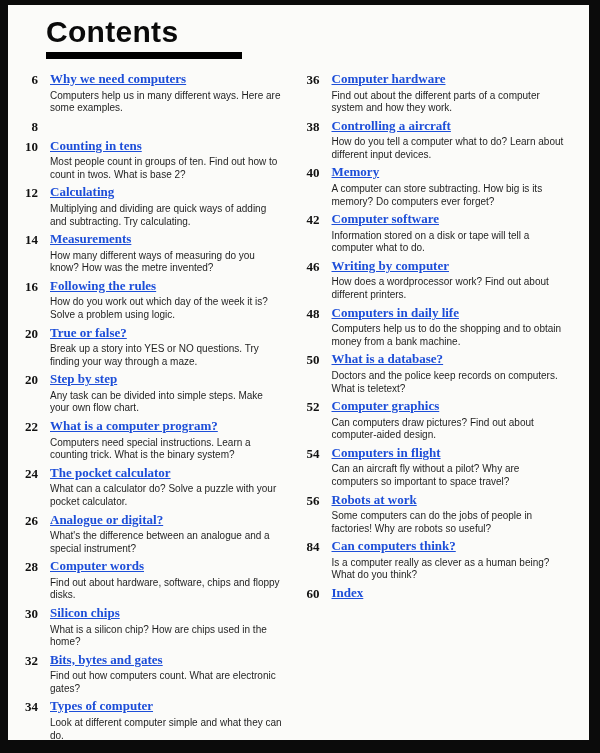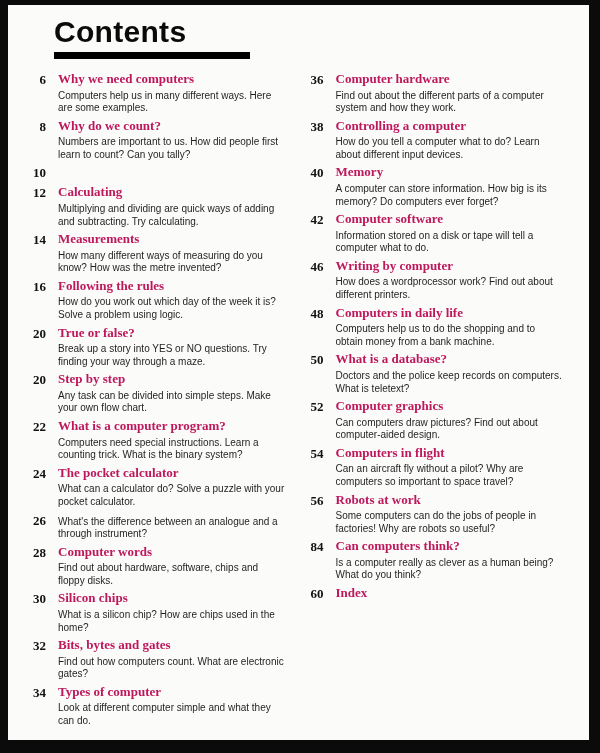--- a/index.html
+++ b/index.html
@@ -15,21 +15,21 @@
     overflow: hidden;
   }
   .page {
     position: absolute;
     top: 5px;
     left: 8px;
     right: 11px;
     bottom: 13px;
     background: #fbfbf9;
     box-sizing: border-box;
-    padding: 8px 8px 0 18px;
+    padding: 8px 8px 0 10px;
     overflow: hidden;
   }
   .title {
     margin: 2px 0 3px 28px;
     font-family: "Liberation Sans", sans-serif;
     font-weight: bold;
     font-size: 30px;
     letter-spacing: 0.3px;
     color: #0a0a0a;
   }
@@ -65,21 +65,22 @@
   .ebody {
     flex: 1;
     margin-left: 12px;
     padding-right: 16px;
   }
   .etitle {
     font-family: "Liberation Serif", serif;
     font-weight: bold;
     font-size: 13px;
     line-height: 1.12;
-    color: #be185d;
+    color: #1d4ed8;
+    text-decoration: underline;
   }
   .edesc {
     font-size: 10px;
     line-height: 1.26;
     color: #1f1f1f;
     margin-top: 3px;
   }
 </style>
 </head>
 <body>
@@ -92,28 +93,28 @@
   <div class="entry">
     <div class="num">6</div>
     <div class="ebody">
       <div class="etitle">Why we need computers</div>
       <div class="edesc">Computers help us in many different ways. Here are some examples.</div>
     </div>
   </div>
 
   <div class="entry">
     <div class="num">8</div>
-    <div class="ebody">
-      <div class="etitle">Why do we count?</div>
-      <div class="edesc">Numbers are important to us. How did people first learn to count? Can you tally?</div>
-    </div>
   </div>
 
   <div class="entry">
     <div class="num">10</div>
+    <div class="ebody">
+      <div class="etitle">Counting in tens</div>
+      <div class="edesc">Most people count in groups of ten. Find out how to count in twos. What is base 2?</div>
+    </div>
   </div>
 
   <div class="entry">
     <div class="num">12</div>
     <div class="ebody">
       <div class="etitle">Calculating</div>
       <div class="edesc">Multiplying and dividing are quick ways of adding and subtracting. Try calculating.</div>
     </div>
   </div>
 
@@ -161,21 +162,22 @@
     <div class="num">24</div>
     <div class="ebody">
       <div class="etitle">The pocket calculator</div>
       <div class="edesc">What can a calculator do? Solve a puzzle with your pocket calculator.</div>
     </div>
   </div>
 
   <div class="entry">
     <div class="num">26</div>
     <div class="ebody">
-      <div class="edesc">What's the difference between an analogue and a through instrument?</div>
+      <div class="etitle">Analogue or digital?</div>
+      <div class="edesc">What's the difference between an analogue and a special instrument?</div>
     </div>
   </div>
 
   <div class="entry">
     <div class="num">28</div>
     <div class="ebody">
       <div class="etitle">Computer words</div>
       <div class="edesc">Find out about hardware, software, chips and floppy disks.</div>
     </div>
   </div>
@@ -209,30 +211,30 @@
     <div class="num">36</div>
     <div class="ebody">
       <div class="etitle">Computer hardware</div>
       <div class="edesc">Find out about the different parts of a computer system and how they work.</div>
     </div>
   </div>
 
   <div class="entry">
     <div class="num">38</div>
     <div class="ebody">
-      <div class="etitle">Controlling a computer</div>
+      <div class="etitle">Controlling a aircraft</div>
       <div class="edesc">How do you tell a computer what to do? Learn about different input devices.</div>
     </div>
   </div>
 
   <div class="entry">
     <div class="num">40</div>
     <div class="ebody">
       <div class="etitle">Memory</div>
-      <div class="edesc">A computer can store information. How big is its memory? Do computers ever forget?</div>
+      <div class="edesc">A computer can store subtracting. How big is its memory? Do computers ever forget?</div>
     </div>
   </div>
 
   <div class="entry">
     <div class="num">42</div>
     <div class="ebody">
       <div class="etitle">Computer software</div>
       <div class="edesc">Information stored on a disk or tape will tell a computer what to do.</div>
     </div>
   </div>

